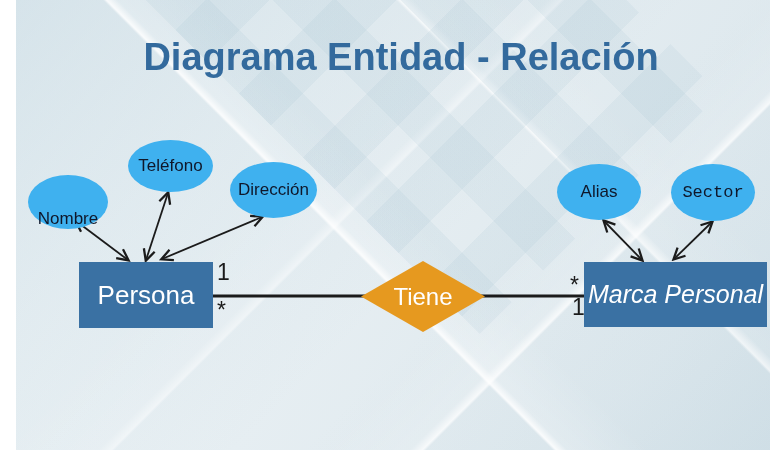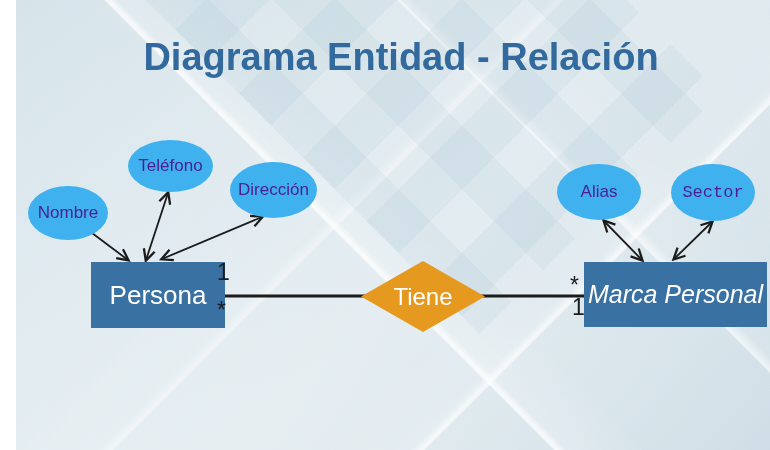--- a/index.html
+++ b/index.html
@@ -54,36 +54,36 @@
   .connectors { position: absolute; left: 0; top: 0; pointer-events: none; }
   .attr-line { stroke: #1b1b1b; stroke-width: 1.8; }
   .rel-line  { stroke: #1b1b1b; stroke-width: 3; }
 
   
   .ellipse {
     position: absolute;
     border-radius: 50%;
     background: #3fb1ef;
     display: flex; align-items: center; justify-content: center;
-    color: #4c1d95;
+    color: #0f172a;
     font-size: 17px;
   }
-  .ellipse-nombre    { left: 12px;  top: 186px; width: 80px; height: 54px; }
+  .ellipse-nombre    { left: 12px;  top: 175px; width: 80px; height: 54px; align-items: flex-end; }
   .ellipse-telefono  { left: 112px; top: 140px; width: 85px; height: 52px; }
   .ellipse-direccion { left: 214px; top: 162px; width: 87px; height: 56px; }
   .ellipse-alias     { left: 541px; top: 164px; width: 84px; height: 56px; }
   .ellipse-sector    { left: 655px; top: 164px; width: 84px; height: 57px; font-family: Liberation Mono, monospace; }
 
   .entity {
     position: absolute;
     background: #3a71a3;
     display: flex; align-items: center; justify-content: center;
     color: #ffffff;
   }
-  .entity-persona { left: 75px;  top: 262px; width: 134px; height: 66px; font-size: 26px; }
+  .entity-persona { left: 63px;  top: 262px; width: 134px; height: 66px; font-size: 26px; }
   .entity-marca   { left: 568px; top: 262px; width: 183px; height: 65px; font-size: 25px; font-style: italic; }
 
   .diamond {
     position: absolute;
     left: 345px; top: 261px;
     width: 124px; height: 71px;
     background: #e6991f;
     clip-path: polygon(50% 0, 100% 50%, 50% 100%, 0 50%);
     display: flex; align-items: center; justify-content: center;
     color: #ffffff;

